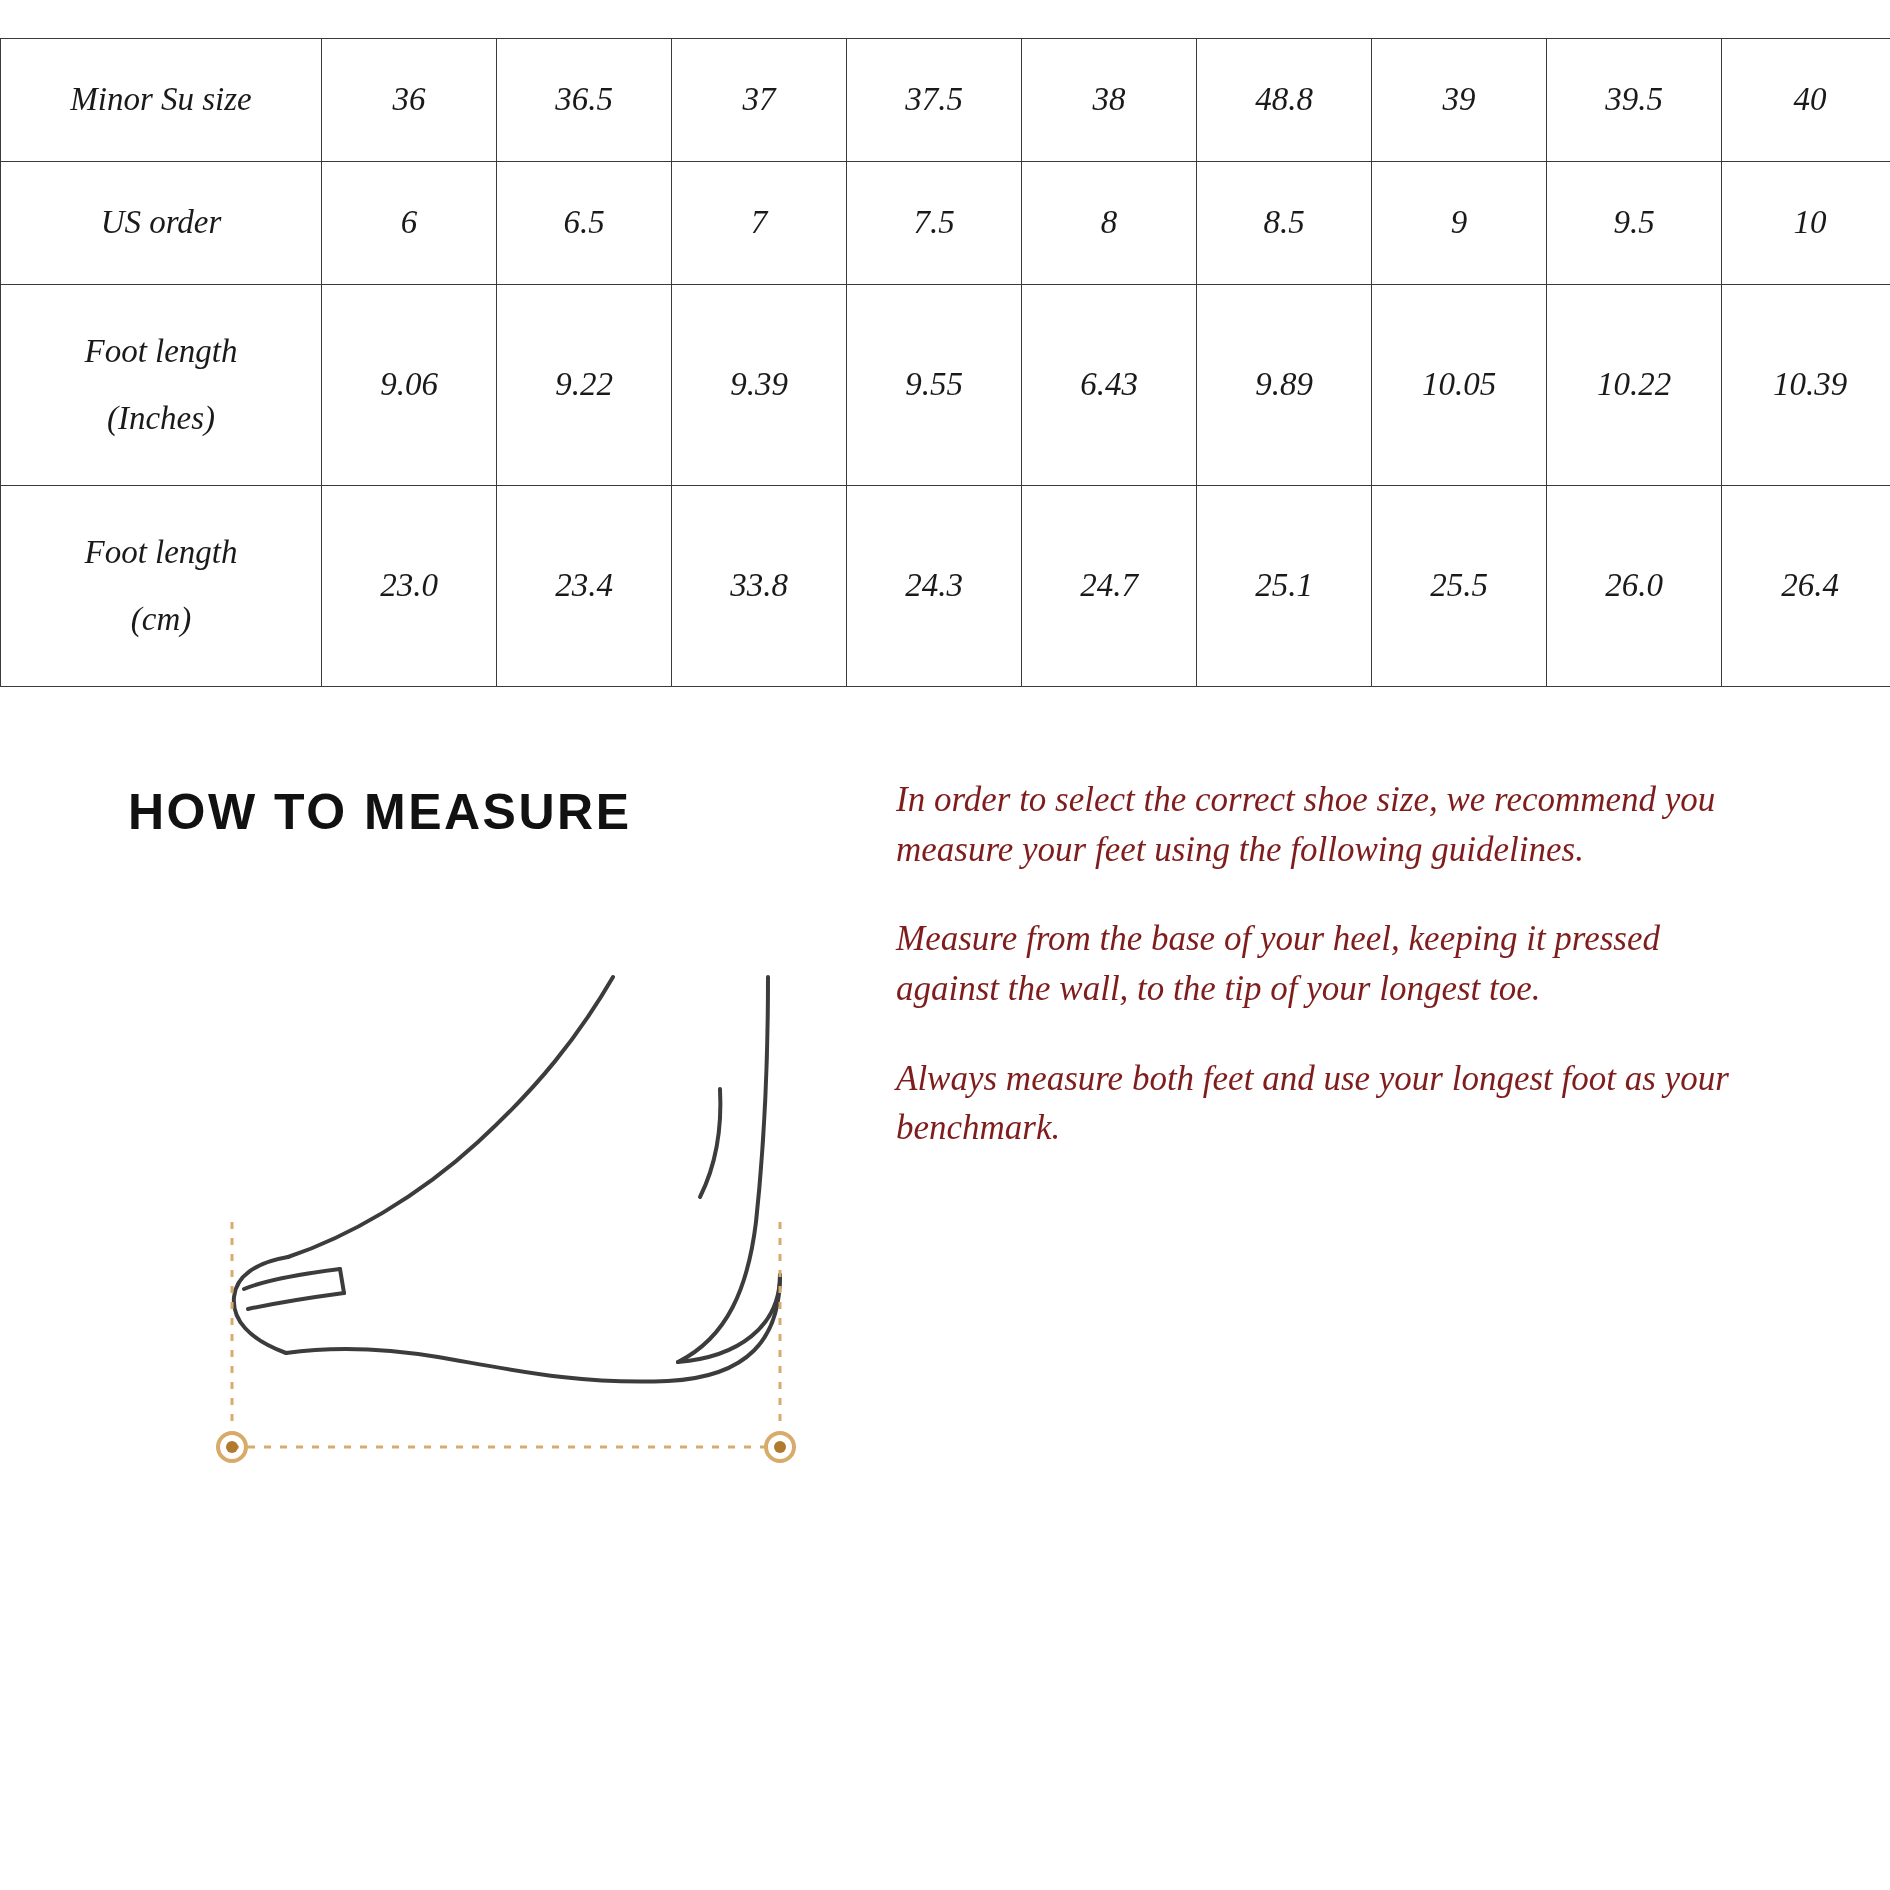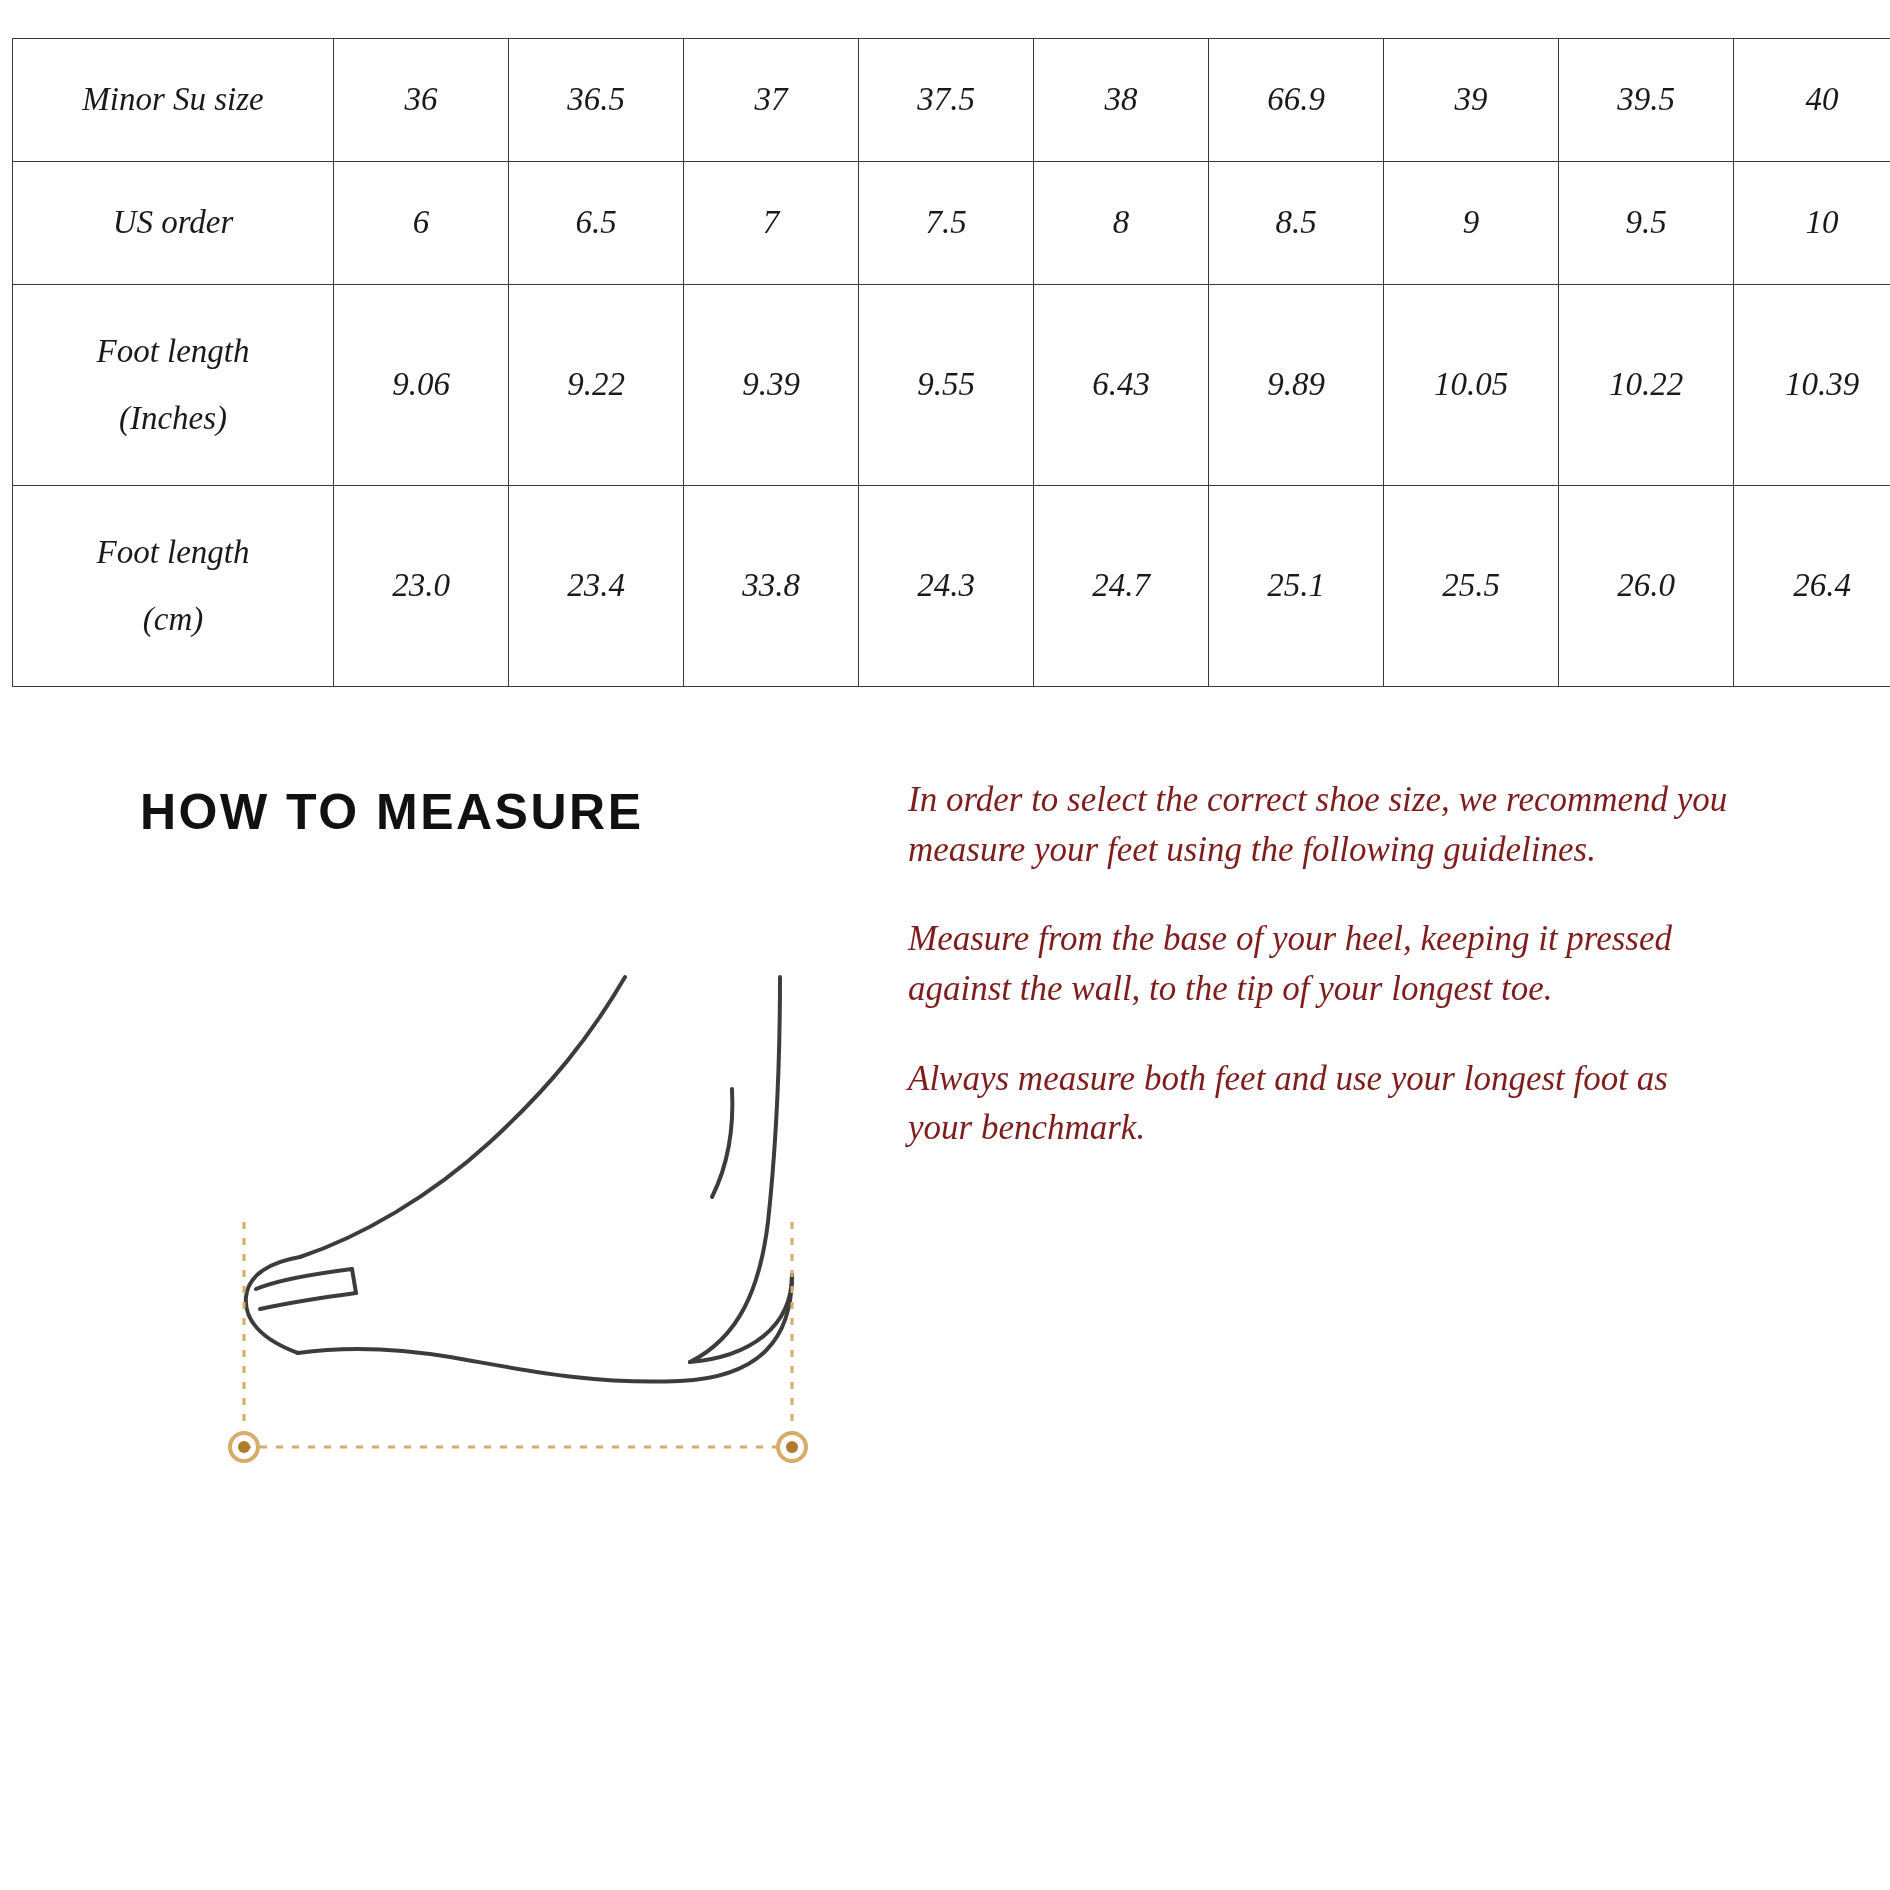--- a/index.html
+++ b/index.html
@@ -13,21 +13,20 @@
     font-family: "Liberation Serif", serif;
     color: #1a1a1a;
     overflow: hidden;
   }
 
   .page {
     position: relative;
     width: 1784px;
     height: 1890px;
     box-sizing: border-box;
-    padding-left: 12px;
   }
 
   
   .size-table-wrap {
     padding: 38px 0 0 0;
   }
   table.size-table {
     border-collapse: collapse;
     width: 1890px;
     table-layout: fixed;
@@ -110,21 +109,21 @@
   <div class="size-table-wrap">
     <table class="size-table">
       <tbody>
           <tr class="r-size">
         <td class="rowhead">Minor Su size</td>
         <td class="cell">36</td>
         <td class="cell">36.5</td>
         <td class="cell">37</td>
         <td class="cell">37.5</td>
         <td class="cell">38</td>
-        <td class="cell">66.9</td>
+        <td class="cell">48.8</td>
         <td class="cell">39</td>
         <td class="cell">39.5</td>
         <td class="cell wide">40</td>
       </tr>
       <tr class="r-us">
         <td class="rowhead">US order</td>
         <td class="cell">6</td>
         <td class="cell">6.5</td>
         <td class="cell">7</td>
         <td class="cell">7.5</td>

